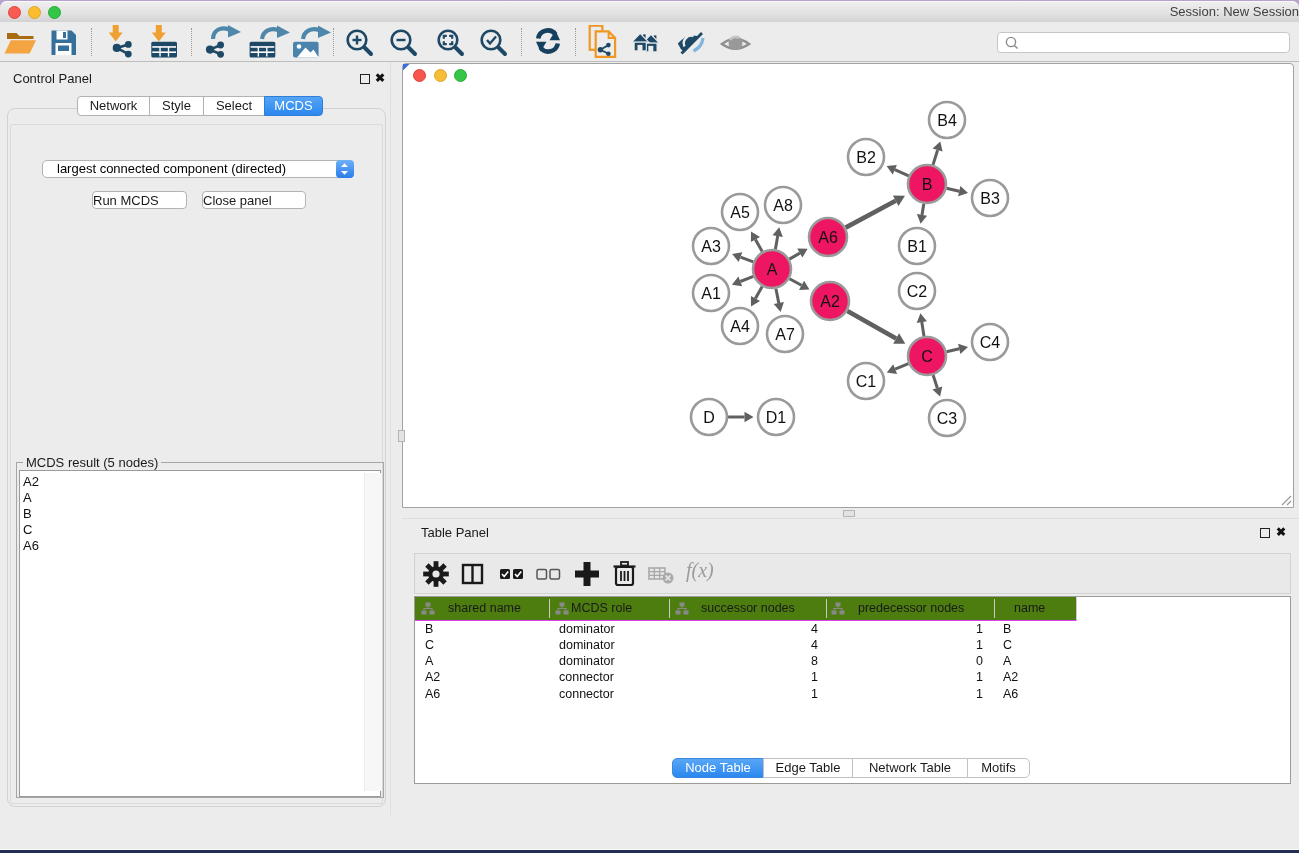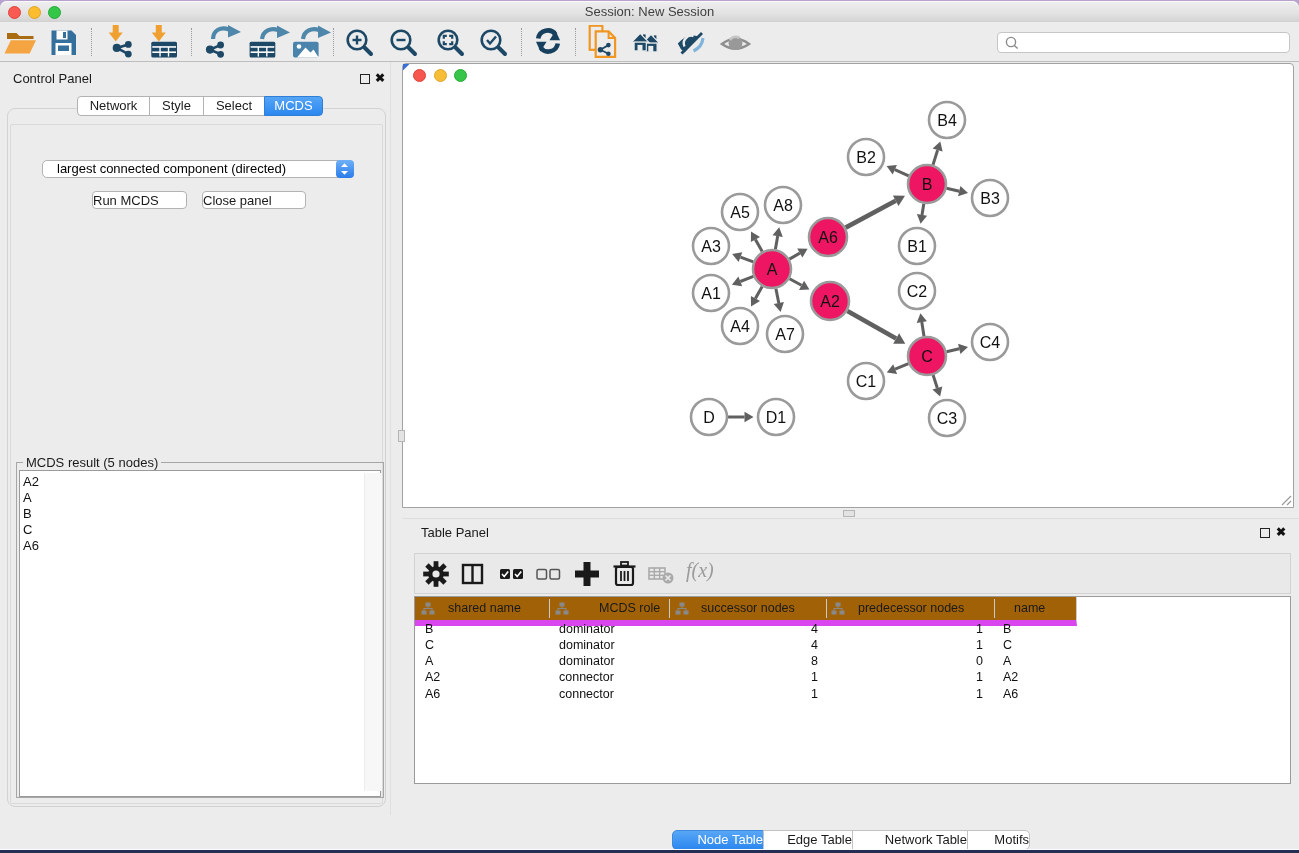--- a/index.html
+++ b/index.html
@@ -3,21 +3,21 @@
 <style>
   html,body{margin:0;padding:0}
   body{width:1299px;height:853px;overflow:hidden;font-family:"Liberation Sans",sans-serif;background:#ececec}
   .abs{position:absolute}
   #root{position:relative;width:1299px;height:853px;background:#ececec}
   #purple{position:absolute;top:0;left:0;width:1299px;height:14px;background:#b7a2ce}
   #titlebar{position:absolute;top:1px;left:0;width:1299px;height:21px;
     background:linear-gradient(#efefef,#e2e2e2 60%,#d2d2d2);border-radius:7px 7px 0 0;
     border-bottom:1px solid #ababab;box-shadow:inset 0 1px 0 #f9f9f9}
   .light{position:absolute;width:11px;height:11px;border-radius:50%;top:5px}
-  #wtitle{position:absolute;top:0;width:100%;text-align:center;font-size:13px;line-height:21px;color:#404040}
+  #wtitle{position:absolute;top:0;width:100%;text-align:right;font-size:13px;line-height:21px;color:#404040}
   #toolbar{position:absolute;top:22px;left:0;width:1299px;height:39px;background:#ececec;border-bottom:1px solid #bdbdbd}
   .tsep{position:absolute;top:6px;height:28px;width:0;border-left:1px dotted #9a9a9a}
   #search{position:absolute;left:997px;top:10px;width:291px;height:19px;background:#fff;border:1px solid #c6c6c6;border-radius:4px}
   
   .ptitle{font-size:13px;color:#1a1a1a}
   .maxbox{position:absolute;width:8px;height:8px;border:1.5px solid #222}
   .closex{position:absolute;font-size:12px;font-weight:bold;color:#111}
   .tab{position:absolute;top:96px;height:18px;background:#fff;border:1px solid #b2b2b2;
        font-size:13px;color:#1a1a1a;text-align:center;line-height:18px}
   .tabsel{background:linear-gradient(#55a5f6,#2b87ef);color:#fff;border-color:#2f7fd8}
@@ -36,26 +36,26 @@
   #mlist{padding-top:3px}
   #mscroll{position:absolute !important;left:344px;top:2px;width:14px;height:318px !important;background:#f7f7f7;border-left:1px solid #ececec}
   
   #nwin{position:absolute;left:402px;top:63px;width:890px;height:443px;background:#fff;border:1px solid #a2a2a2;border-radius:4px 4px 0 0}
   #ntitle{position:absolute;left:0;top:0;width:100%;height:21px;
      background:linear-gradient(#f3f3f3,#e6e6e6 55%,#d4d4d4);border-bottom:1px solid #aeaeae;border-radius:4px 4px 0 0;
      font-size:13px;text-align:center;line-height:21px;color:#1a1a1a}
   
   #tptool{position:absolute;left:414px;top:553px;width:875px;height:39px;background:#e9e9e9;border:1px solid #d2d2d2}
   #ttable{position:absolute;left:414px;top:596px;width:875px;height:186px;background:#fff;border:1px solid #9b9b9b}
-  #thead{position:absolute;left:0;top:0;width:661px;height:23px;background:#a16207;border-bottom:6px solid #d946ef;border-right:1px solid #d5d5d5}
+  #thead{position:absolute;left:0;top:0;width:661px;height:23px;background:#4d7c0f;border-bottom:1px solid #d946ef;border-right:1px solid #d5d5d5}
   .hdiv{position:absolute;top:2px;height:19px;width:0;border-left:1px solid #c9c9c9}
   .htxt{position:absolute;top:0;font-size:12.5px;line-height:23px;color:#1a1a1a}
   .cell{position:absolute;font-size:12.5px;height:16.3px;line-height:16.3px;color:#111}
   .num{text-align:right}
-  .btab{position:absolute;top:830px;height:18px;background:#fff;border:1px solid #c2c2c2;font-size:13px;color:#1a1a1a;text-align:right;line-height:18px}
+  .btab{position:absolute;top:758px;height:18px;background:#fff;border:1px solid #c2c2c2;font-size:13px;color:#1a1a1a;text-align:center;line-height:18px}
   .btabsel{background:linear-gradient(#58a7f6,#2b87ef);color:#fff;border-color:#3c89e0}
   
   #sbar{position:absolute;left:0;top:816px;width:1299px;height:34px;background:#ececec;border-top:1px solid #c2c2c2}
   #navy{position:absolute;left:0;top:850px;width:1299px;height:3px;background:#242e55}
   #whiteline{position:absolute;left:0;top:848.5px;width:1299px;height:1.5px;background:#fdfdfd}
 </style></head>
 <body>
 <div id="root">
 <div id="purple"></div>
 <div id="titlebar">
@@ -400,21 +400,21 @@
           <rect x="0.5" y="8.5" width="5" height="4" fill="#898989"></rect>
           <rect x="8.5" y="8.5" width="5" height="4" fill="#898989"></rect>
           <path d="M7 4.5 v2 M3 8.5 v-2 h8 v2" fill="none" stroke="#898989" stroke-width="1.2"></path>
         </svg>
     <div class="hdiv" style="left:134px"></div>
     <div class="hdiv" style="left:254px"></div>
     <div class="hdiv" style="left:411px"></div>
     <div class="hdiv" style="left:579px"></div>
     <div class="hdiv" style="left:661px"></div>
     <div class="htxt" style="left:33px">shared name</div>
-    <div class="htxt" style="left:184px">MCDS role</div>
+    <div class="htxt" style="left:156px">MCDS role</div>
     <div class="htxt" style="left:286px">successor nodes</div>
     <div class="htxt" style="left:443px">predecessor nodes</div>
     <div class="htxt" style="left:599px">name</div>
   </div>
   <div class="cell" style="left:10px;top:23.5px">B</div>
 <div class="cell" style="left:144px;top:23.5px">dominator</div>
 <div class="cell num" style="left:353px;top:23.5px;width:50px">4</div>
 <div class="cell num" style="left:518px;top:23.5px;width:50px">1</div>
 <div class="cell" style="left:588px;top:23.5px">B</div>
 <div class="cell" style="left:10px;top:39.8px">C</div>

